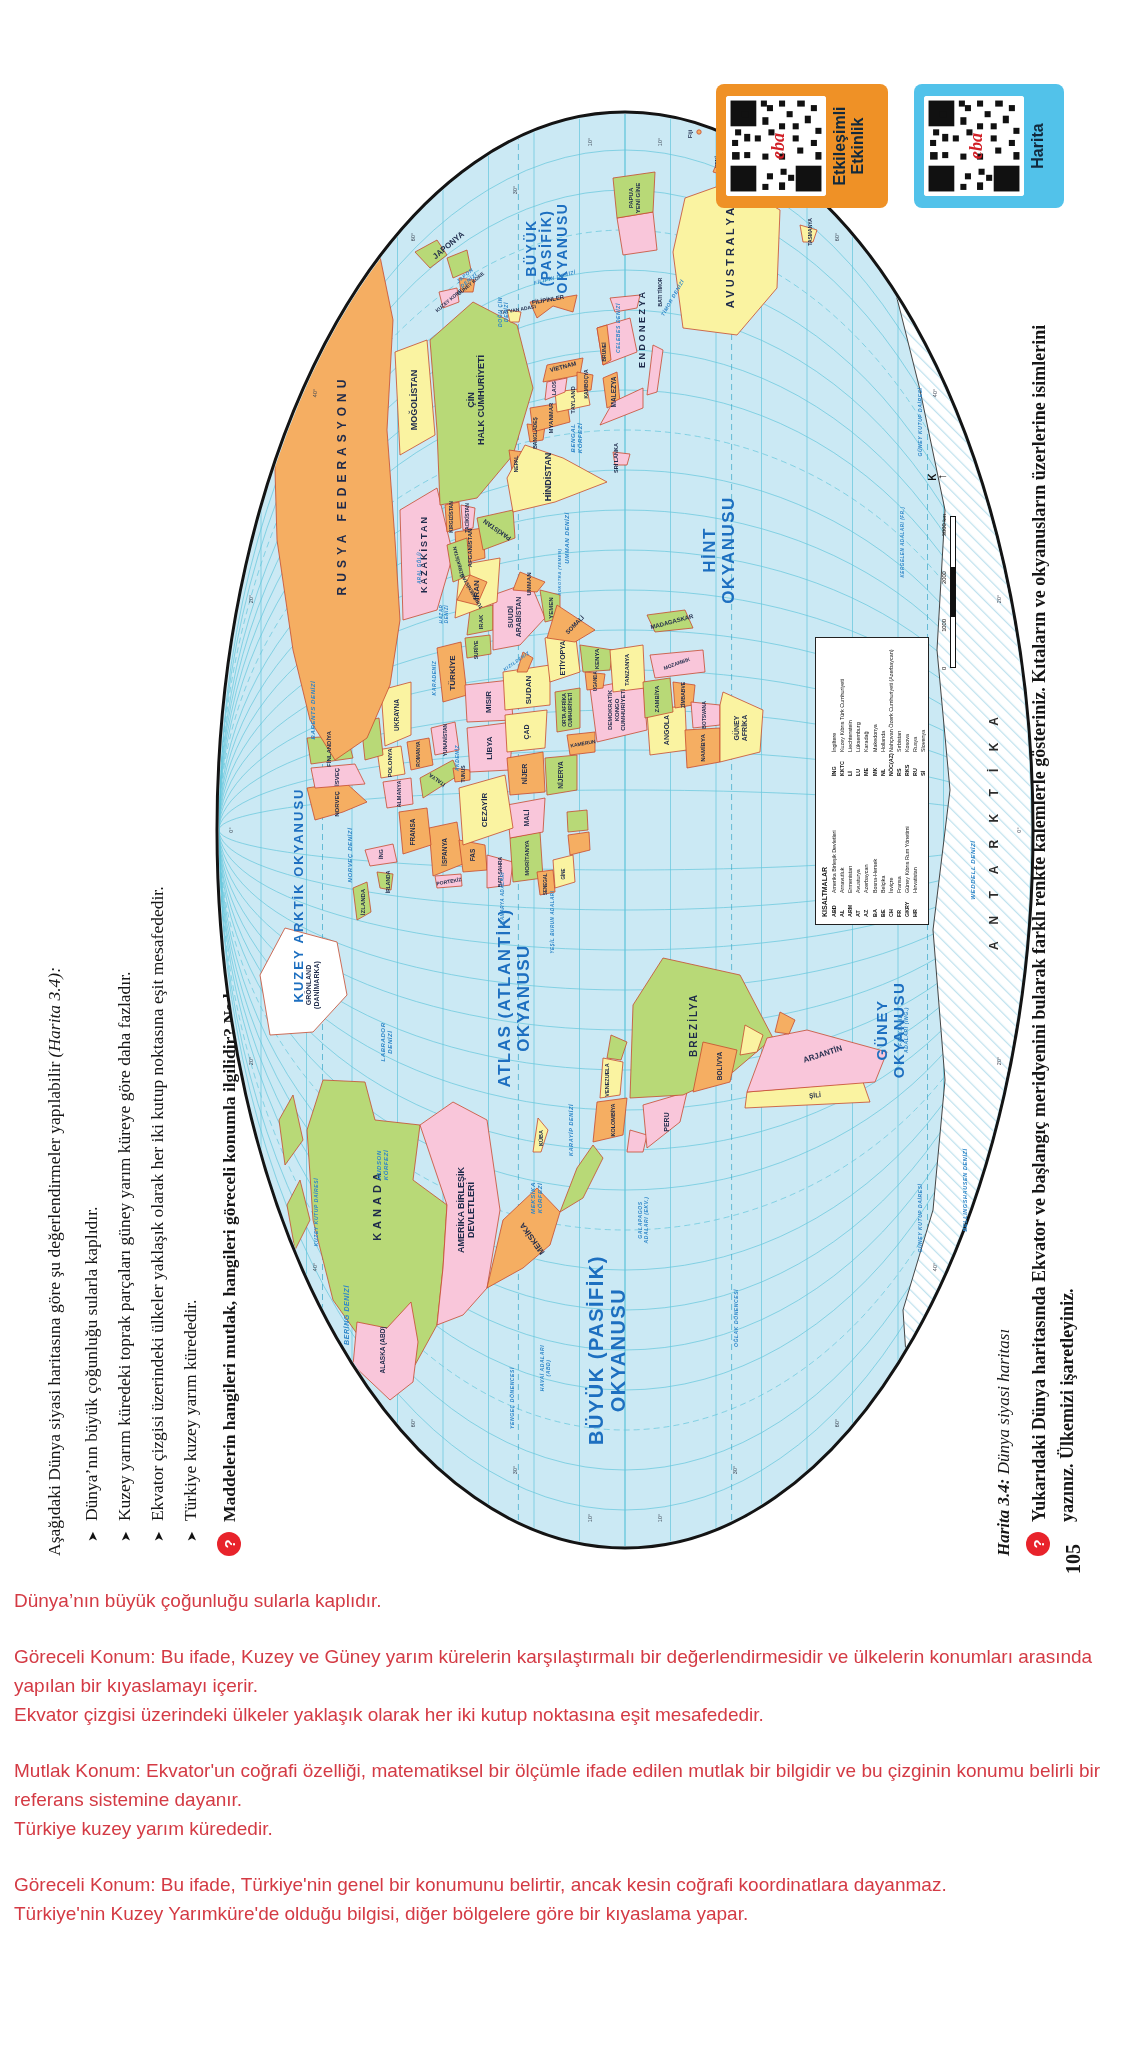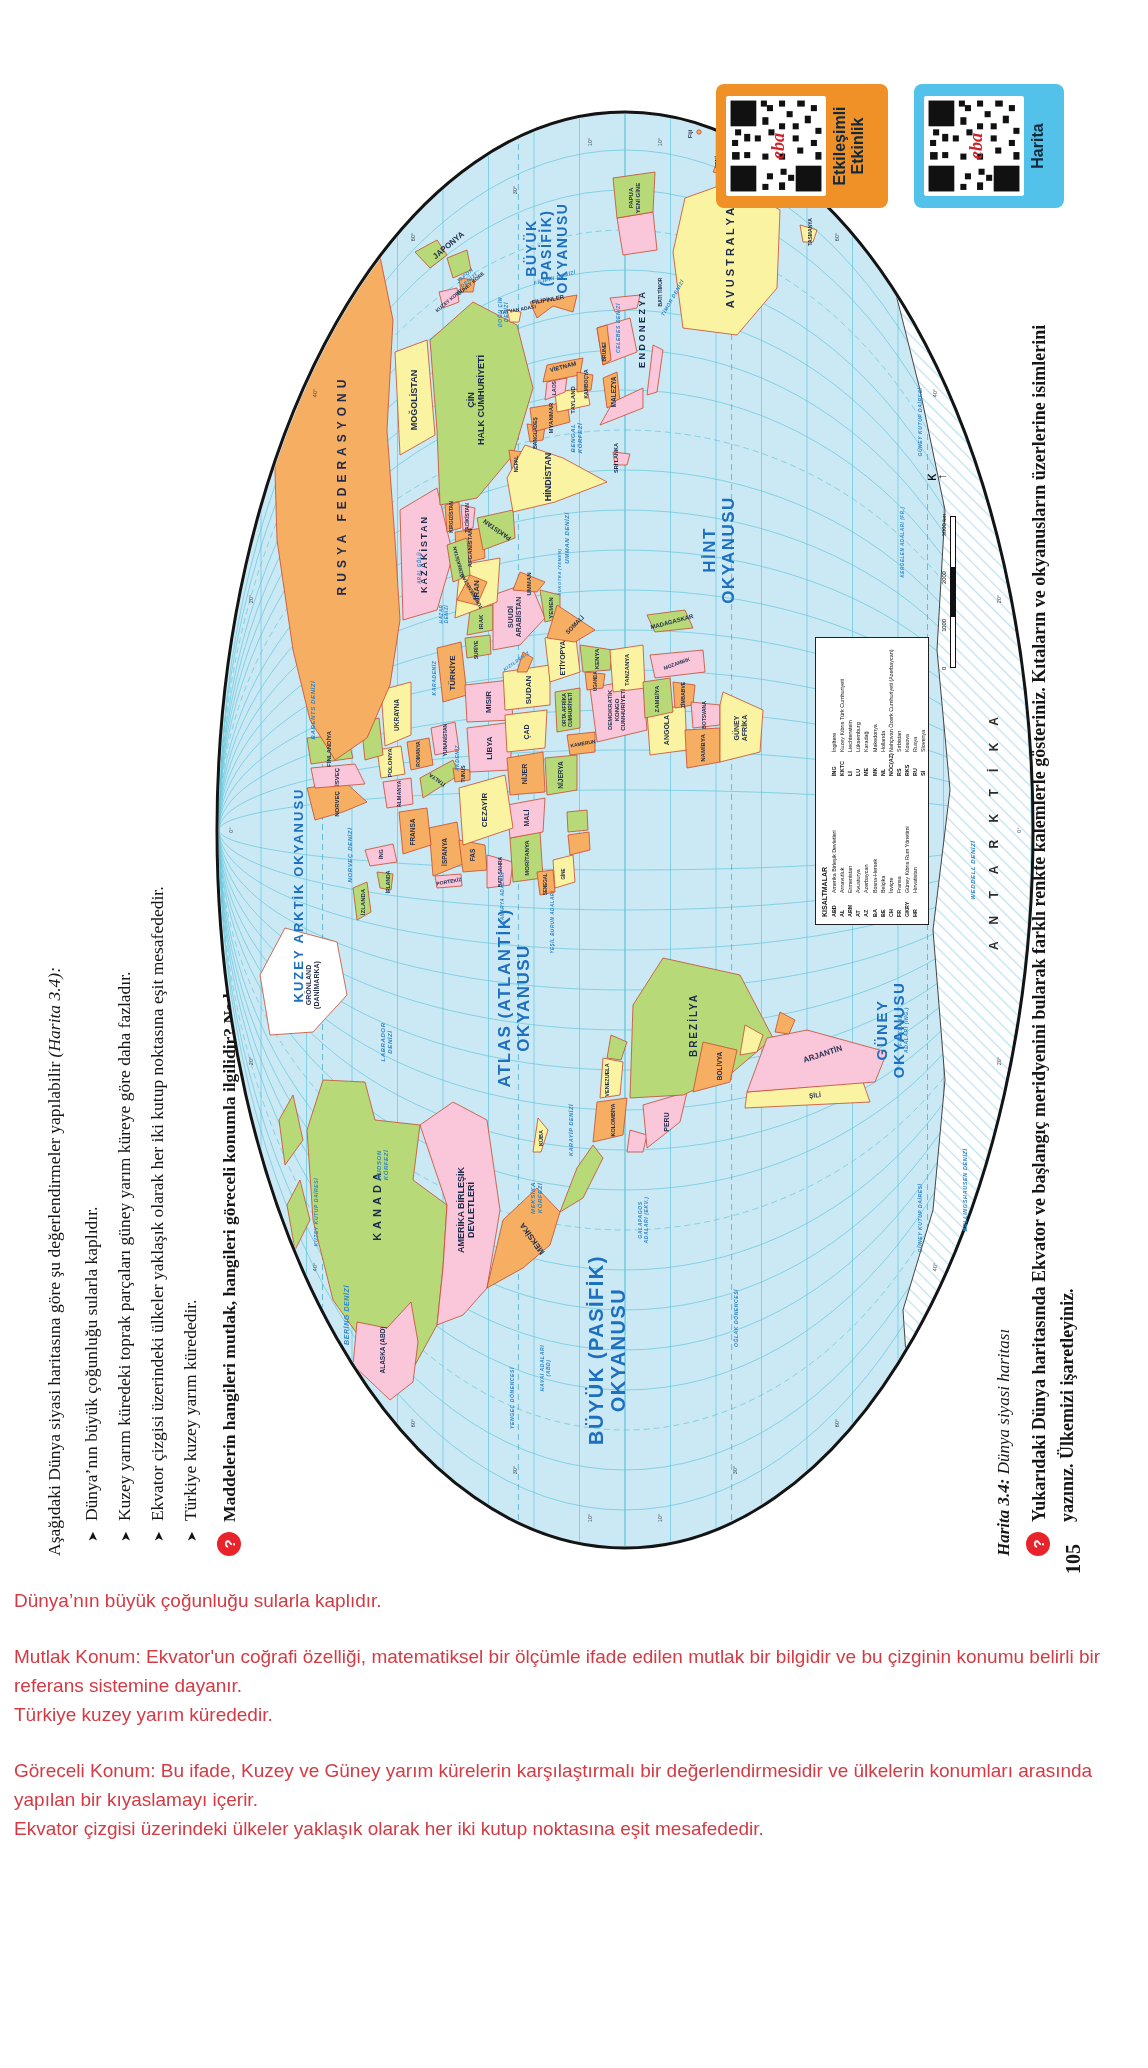--- a/index.html
+++ b/index.html
@@ -666,20 +666,24 @@
     <div id="instruction-text">Yukarıdaki Dünya haritasında Ekvator ve başlangıç meridyenini bularak farklı renkte kalemlerle gösteriniz. Kıtaların ve okyanusların üzerlerine isimlerini yazınız. Ülkemizi işaretleyiniz.</div>
   </div>
   <div id="page-number">105</div>
 </div>
 
 <div id="answers" style="color: rgb(212, 58, 68);">
     <div class="ans-group">
       <div class="ans-line">Dünya’nın büyük çoğunluğu sularla kaplıdır.</div>
     </div>
     <div class="ans-group">
+      <div class="ans-line">Göreceli Konum: Bu ifade, Kuzey ve Güney yarım kürelerin karşılaştırmalı bir değerlendirmesidir ve ülkelerin konumları arasında yapılan bir kıyaslamayı içerir.</div>
+      <div class="ans-line">Ekvator çizgisi üzerindeki ülkeler yaklaşık olarak her iki kutup noktasına eşit mesafededir.</div>
+    </div>
+    <div class="ans-group">
       <div class="ans-line">Mutlak Konum: Ekvator'un coğrafi özelliği, matematiksel bir ölçümle ifade edilen mutlak bir bilgidir ve bu çizginin konumu belirli bir referans sistemine dayanır.</div>
       <div class="ans-line">Türkiye kuzey yarım kürededir.</div>
     </div>
     <div class="ans-group">
-      <div class="ans-line">Göreceli Konum: Bu ifade, Kuzey ve Güney yarım kürelerin karşılaştırmalı bir değerlendirmesidir ve ülkelerin konumları arasında yapılan bir kıyaslamayı içerir.</div>
-      <div class="ans-line">Ekvator çizgisi üzerindeki ülkeler yaklaşık olarak her iki kutup noktasına eşit mesafededir.</div>
+      <div class="ans-line">Göreceli Konum: Bu ifade, Türkiye'nin genel bir konumunu belirtir, ancak kesin coğrafi koordinatlara dayanmaz.</div>
+      <div class="ans-line">Türkiye'nin Kuzey Yarımküre'de olduğu bilgisi, diğer bölgelere göre bir kıyaslama yapar.</div>
     </div>
   </div>
 
 </body></html>

